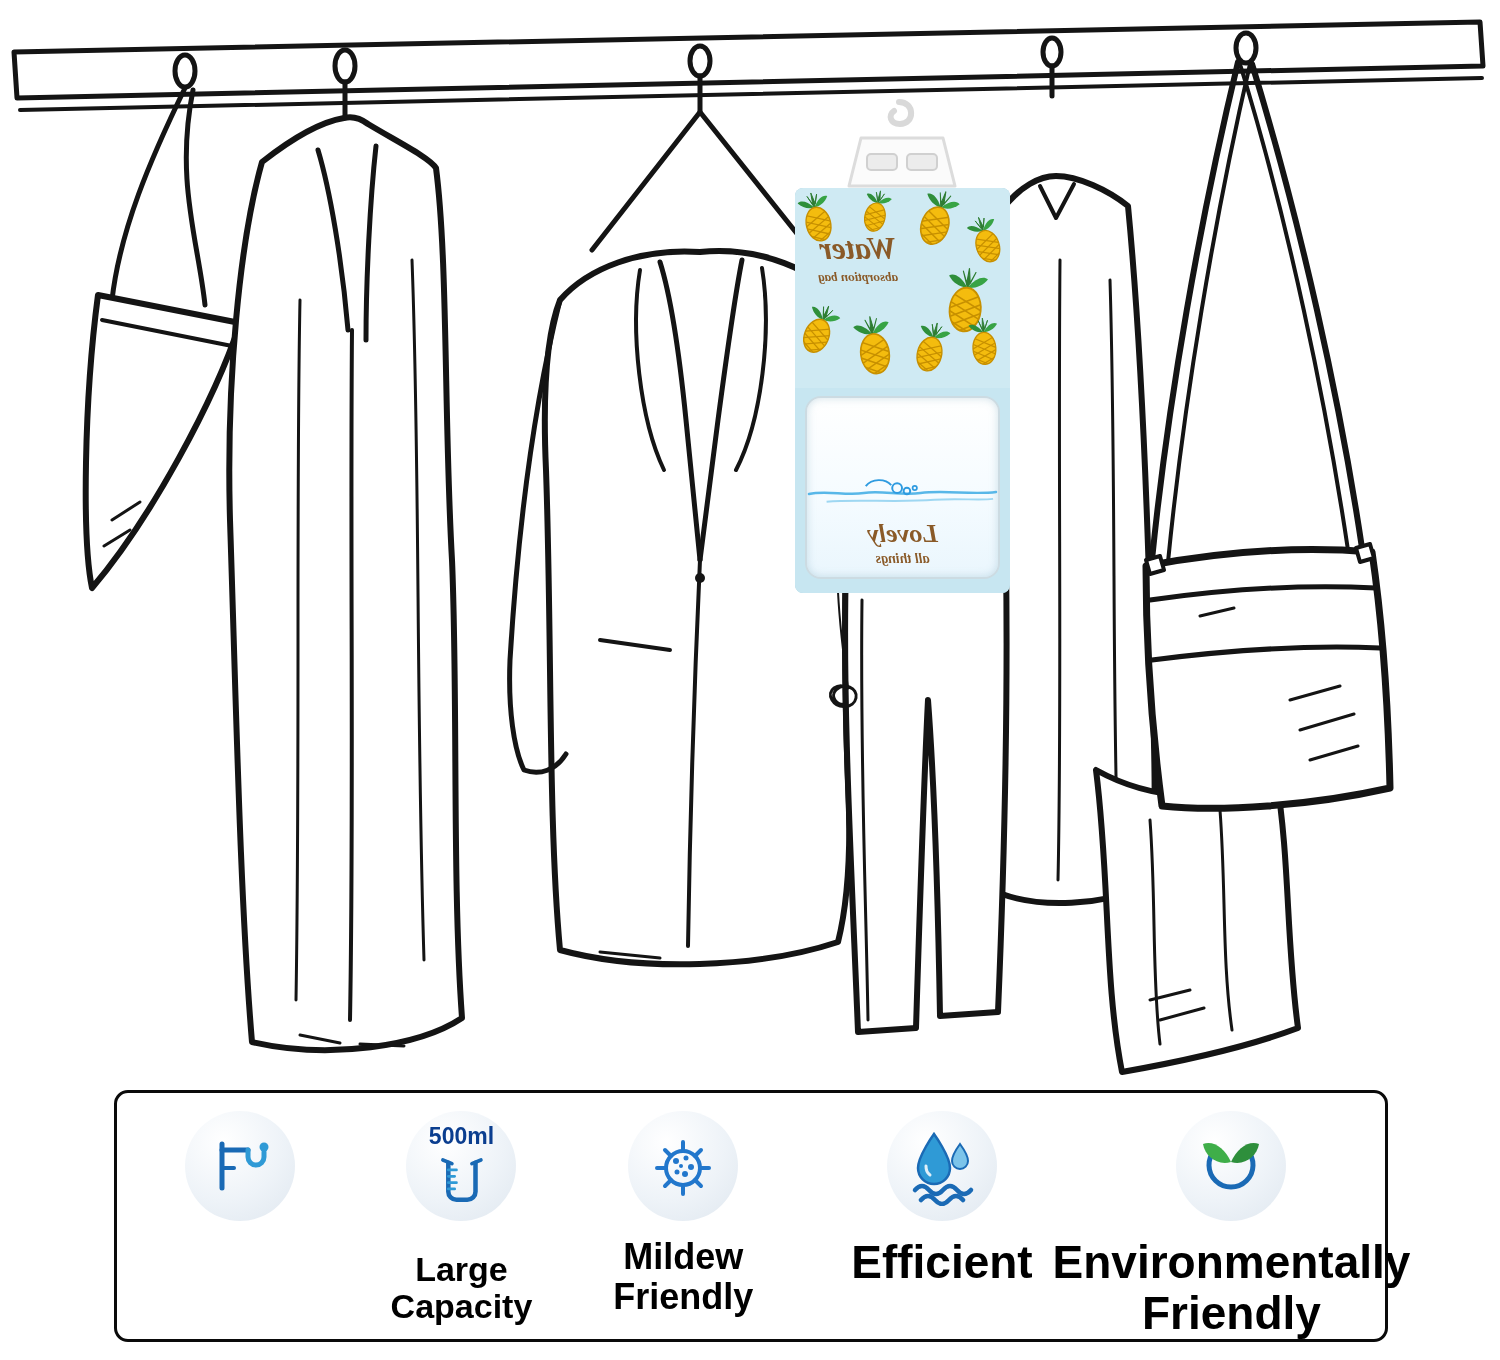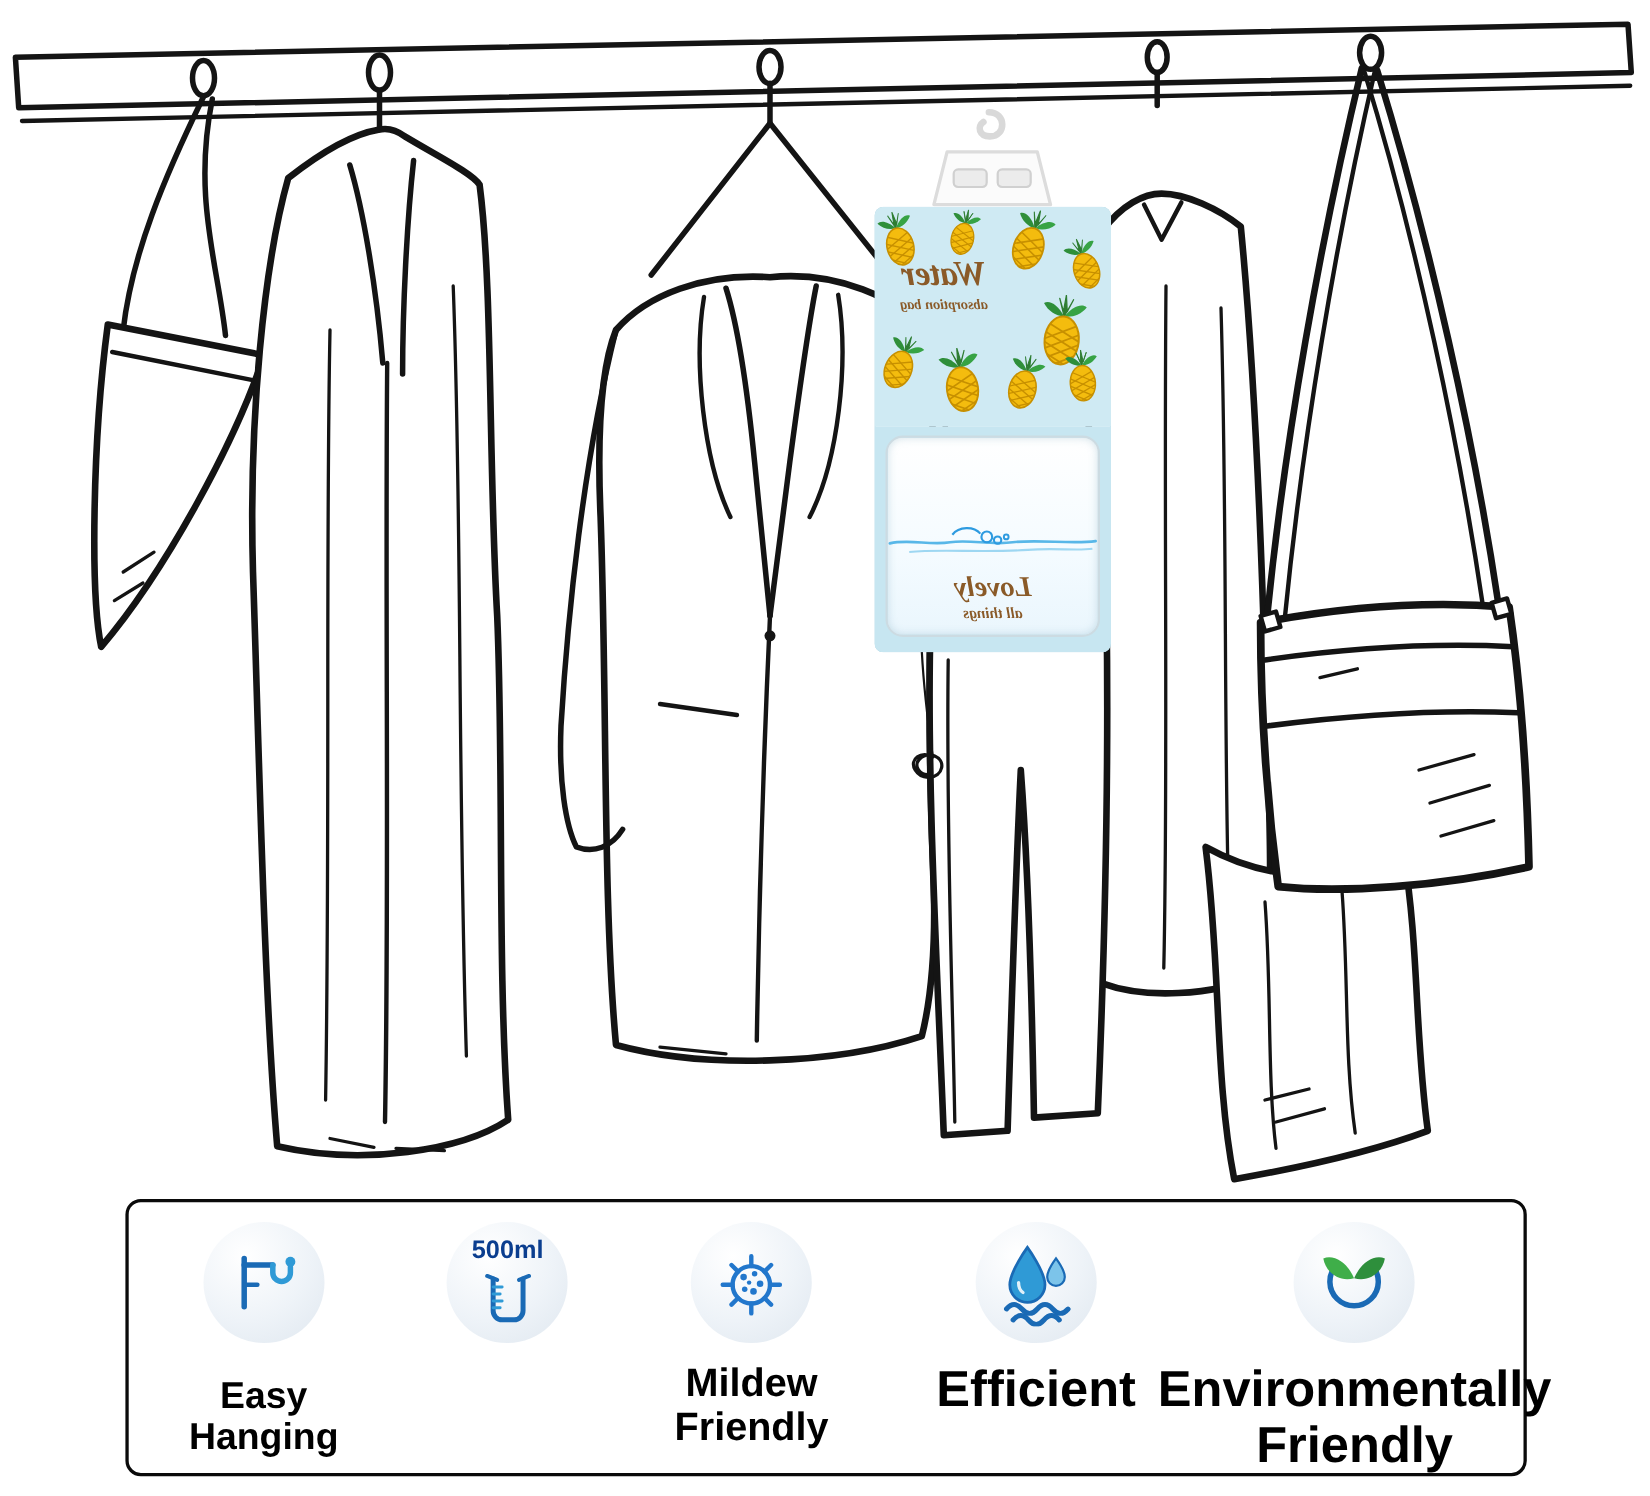--- a/index.html
+++ b/index.html
@@ -210,33 +210,33 @@
   <div class="feature f1">
     <div class="icon-circle">
       <svg width="64" height="64" viewBox="0 0 64 64">
         <path d="M14 10 V54" fill="none" stroke="#1a6ab5" stroke-width="5" stroke-linecap="round"></path>
         <path d="M14 16 H40" fill="none" stroke="#1a6ab5" stroke-width="5" stroke-linecap="round"></path>
         <path d="M14 34 H26" fill="none" stroke="#1a6ab5" stroke-width="4" stroke-linecap="round"></path>
         <path d="M40 16 v7 a8 8 0 1 0 16 0 v-5" fill="none" stroke="#2f9ad6" stroke-width="5" stroke-linecap="round"></path>
         <circle cx="56" cy="13" r="4.5" fill="#2f9ad6"></circle>
       </svg>
     </div>
-    <div class="label lbl-1">
-      <div>Easy Hanging</div>
-    </div>
   </div>
 
   <div class="feature f2">
     <div class="icon-circle">
       <div class="badge">500ml</div>
       <svg width="60" height="58" viewBox="0 0 60 64">
         <path d="M16 14 V46 a9 9 0 0 0 9 9 h12 a9 9 0 0 0 9 -9 V14" fill="none" stroke="#1a6ab5" stroke-width="5" stroke-linecap="round"></path>
         <path d="M10 11 L20 15 M52 11 L42 15" fill="none" stroke="#1a6ab5" stroke-width="4" stroke-linecap="round"></path>
         <path d="M16 22 h9 M16 29 h7 M16 36 h9 M16 43 h7" fill="none" stroke="#2f9ad6" stroke-width="3" stroke-linecap="round"></path>
       </svg>
+    </div>
+    <div class="label lbl-1">
+      <div>Large Capacity</div>
     </div>
   </div>
 
   <div class="feature f3">
     <div class="icon-circle">
       <svg width="72" height="72" viewBox="0 0 72 72">
         <circle cx="36" cy="38" r="17" fill="none" stroke="#2277cc" stroke-width="4"></circle>
         <path d="M36 21 V12 M36 55 V64 M19 38 H10 M53 38 H62 M24 26 L18 20 M48 26 L54 20 M24 50 L18 56 M48 50 L54 56" fill="none" stroke="#2277cc" stroke-width="4" stroke-linecap="round"></path>
         <circle cx="29" cy="31" r="3" fill="#2277cc"></circle>
         <circle cx="39" cy="28" r="2.5" fill="#2277cc"></circle>

